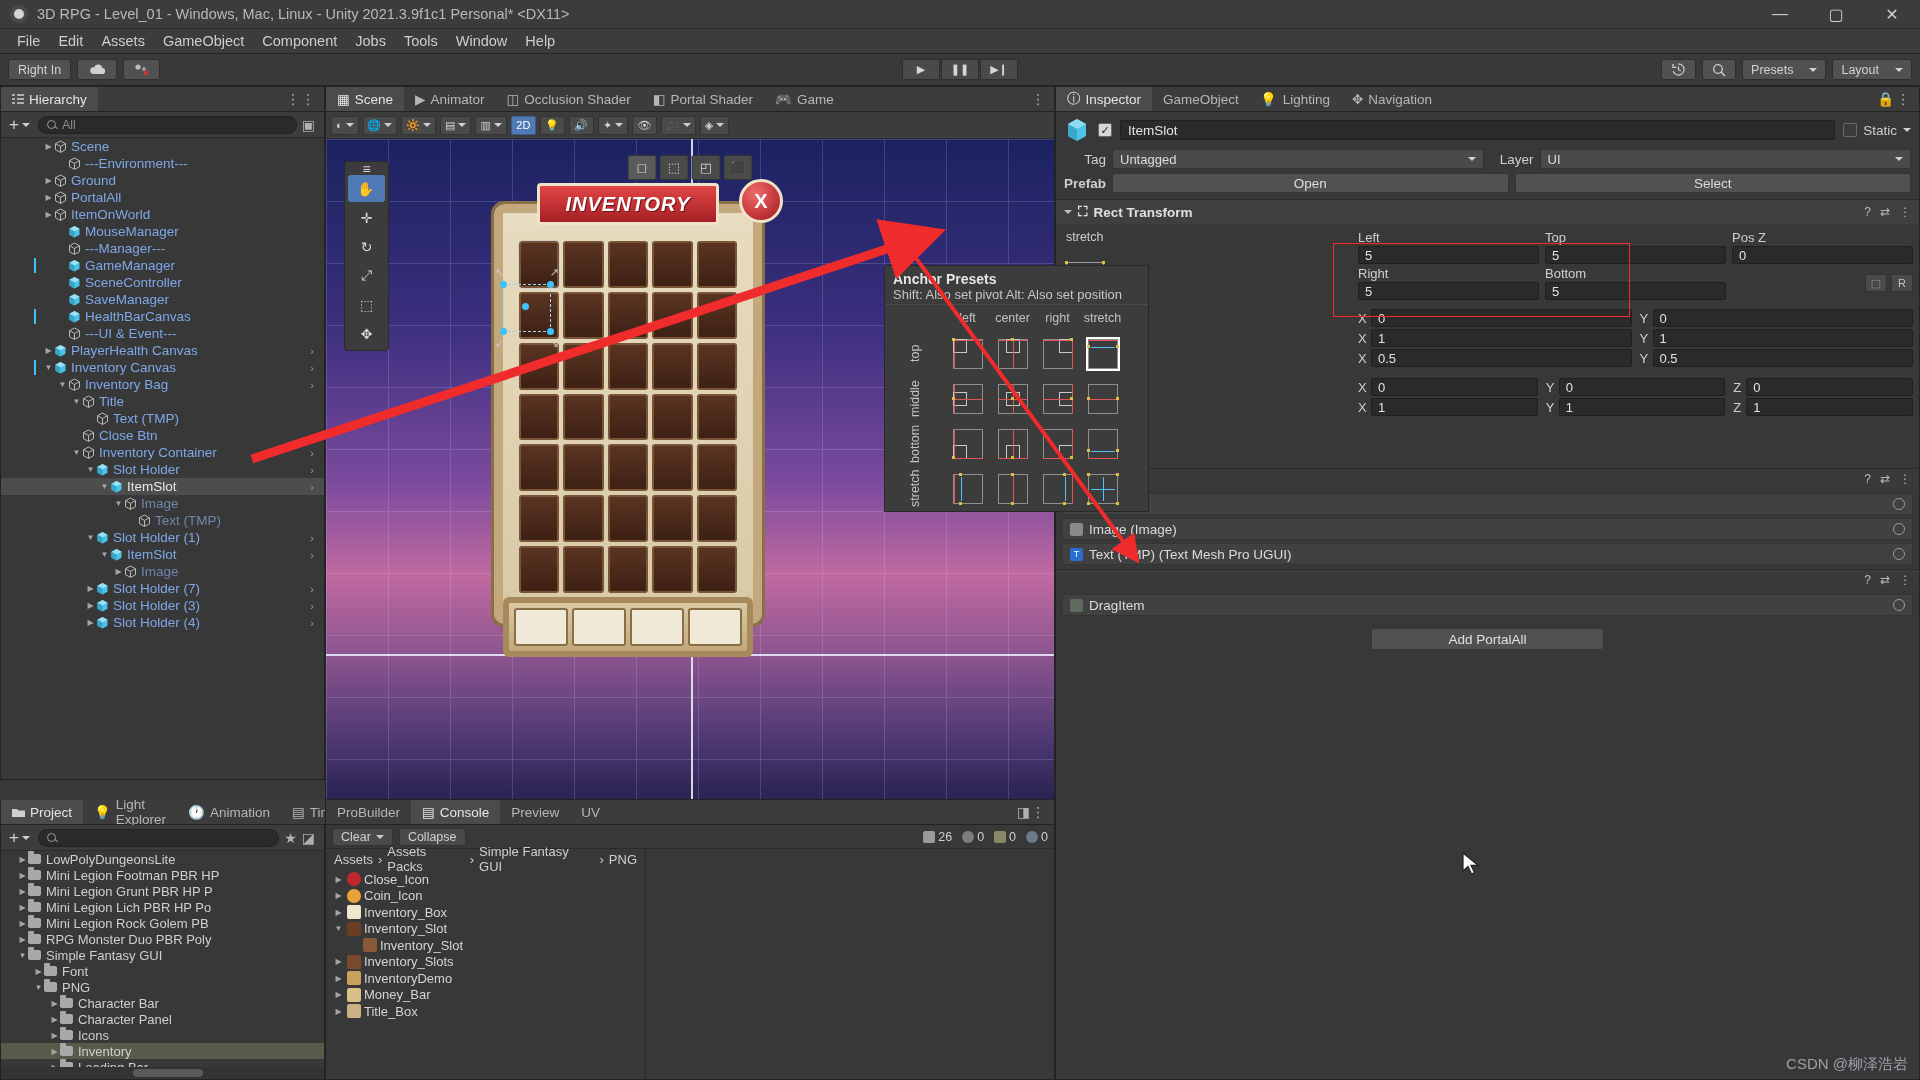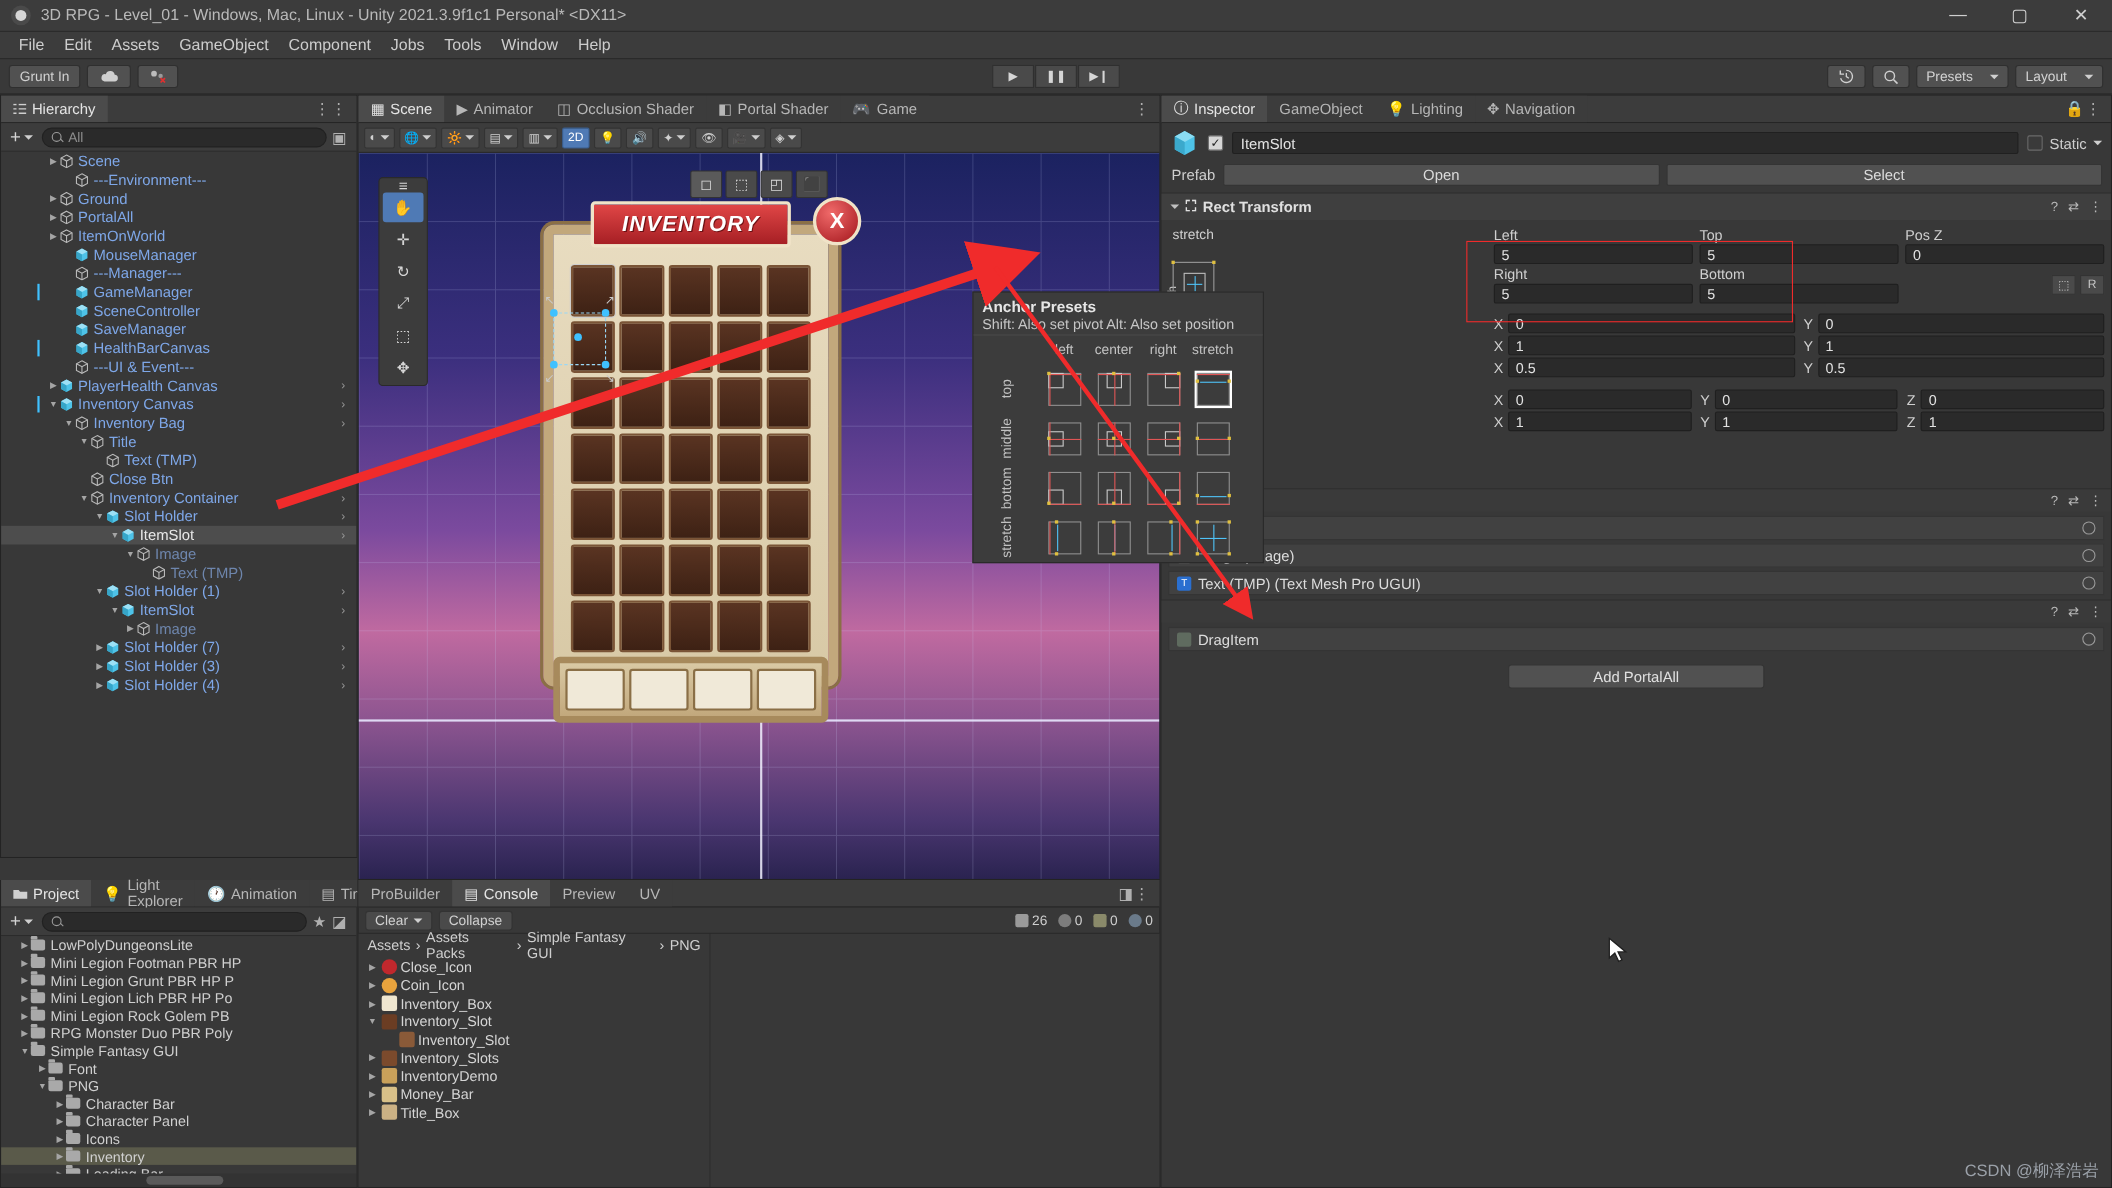--- a/index.html
+++ b/index.html
@@ -268,21 +268,21 @@
     <div class="mi">Assets</div>
     <div class="mi">GameObject</div>
     <div class="mi">Component</div>
     <div class="mi">Jobs</div>
     <div class="mi">Tools</div>
     <div class="mi">Window</div>
     <div class="mi">Help</div>
   </div>
 
   <div class="toolbar">
-    <div class="tbtn">Grunt In</div>
+    <div class="tbtn">Right In</div>
     <div class="tbtn cloud">
       <svg width="17" height="11" viewBox="0 0 17 11">
           <path d="M4 10h9a3 3 0 0 0 .3-6A4.2 4.2 0 0 0 5.2 3.4 3.3 3.3 0 0 0 4 10z" fill="#cfcfcf"></path>
         </svg>
     </div>
     <div class="tbtn">
       <svg width="17" height="13" viewBox="0 0 17 13">
           <circle cx="5" cy="4" r="2.6" fill="#bdbdbd"></circle>
           <circle cx="11" cy="6" r="2" fill="#9a9a9a"></circle>
           <path d="M11 8l4 4M15 8l-4 4" stroke="#e03030" stroke-width="1.6"></path>
@@ -1040,23 +1040,35 @@
             </svg>
             <div class="cb">✓</div>
             <div class="namefield">ItemSlot</div>
             <div class="staticbox">
               <span class="cb" style="background:#3a3a3a;"></span>
               <span>Static</span>
               <span class="caret"></span>
             </div>
           </div>
 
-
           <div class="insp-row">
-            <span class="lbl" style="width:42px;text-align:center;">Prefab</span>
+            <span class="lbl" style="width:42px;text-align:right;">Tag</span>
+            <div class="selfield" style="flex:1;justify-content:space-between;">
+              <span>Untagged</span>
+              <span class="caret"></span>
+            </div>
+            <span class="lbl" style="width:44px;text-align:right;">Layer</span>
+            <div class="selfield" style="flex:1;justify-content:space-between;">
+              <span>UI</span>
+              <span class="caret"></span>
+            </div>
+          </div>
+
+          <div class="insp-row">
+            <span class="lbl" style="width:42px;text-align:center;font-weight:bold;">Prefab</span>
             <div class="prefab-btn">Open</div>
             <div class="prefab-btn">Select</div>
           </div>
 
           <div class="comp" style="margin-top:4px;">
             <div class="comp-head">
               <span class="caret" style="border-top-color:#c0c0c0;"></span>
               <span>⛶</span>
               <span>Rect Transform</span>
               <span class="right">

